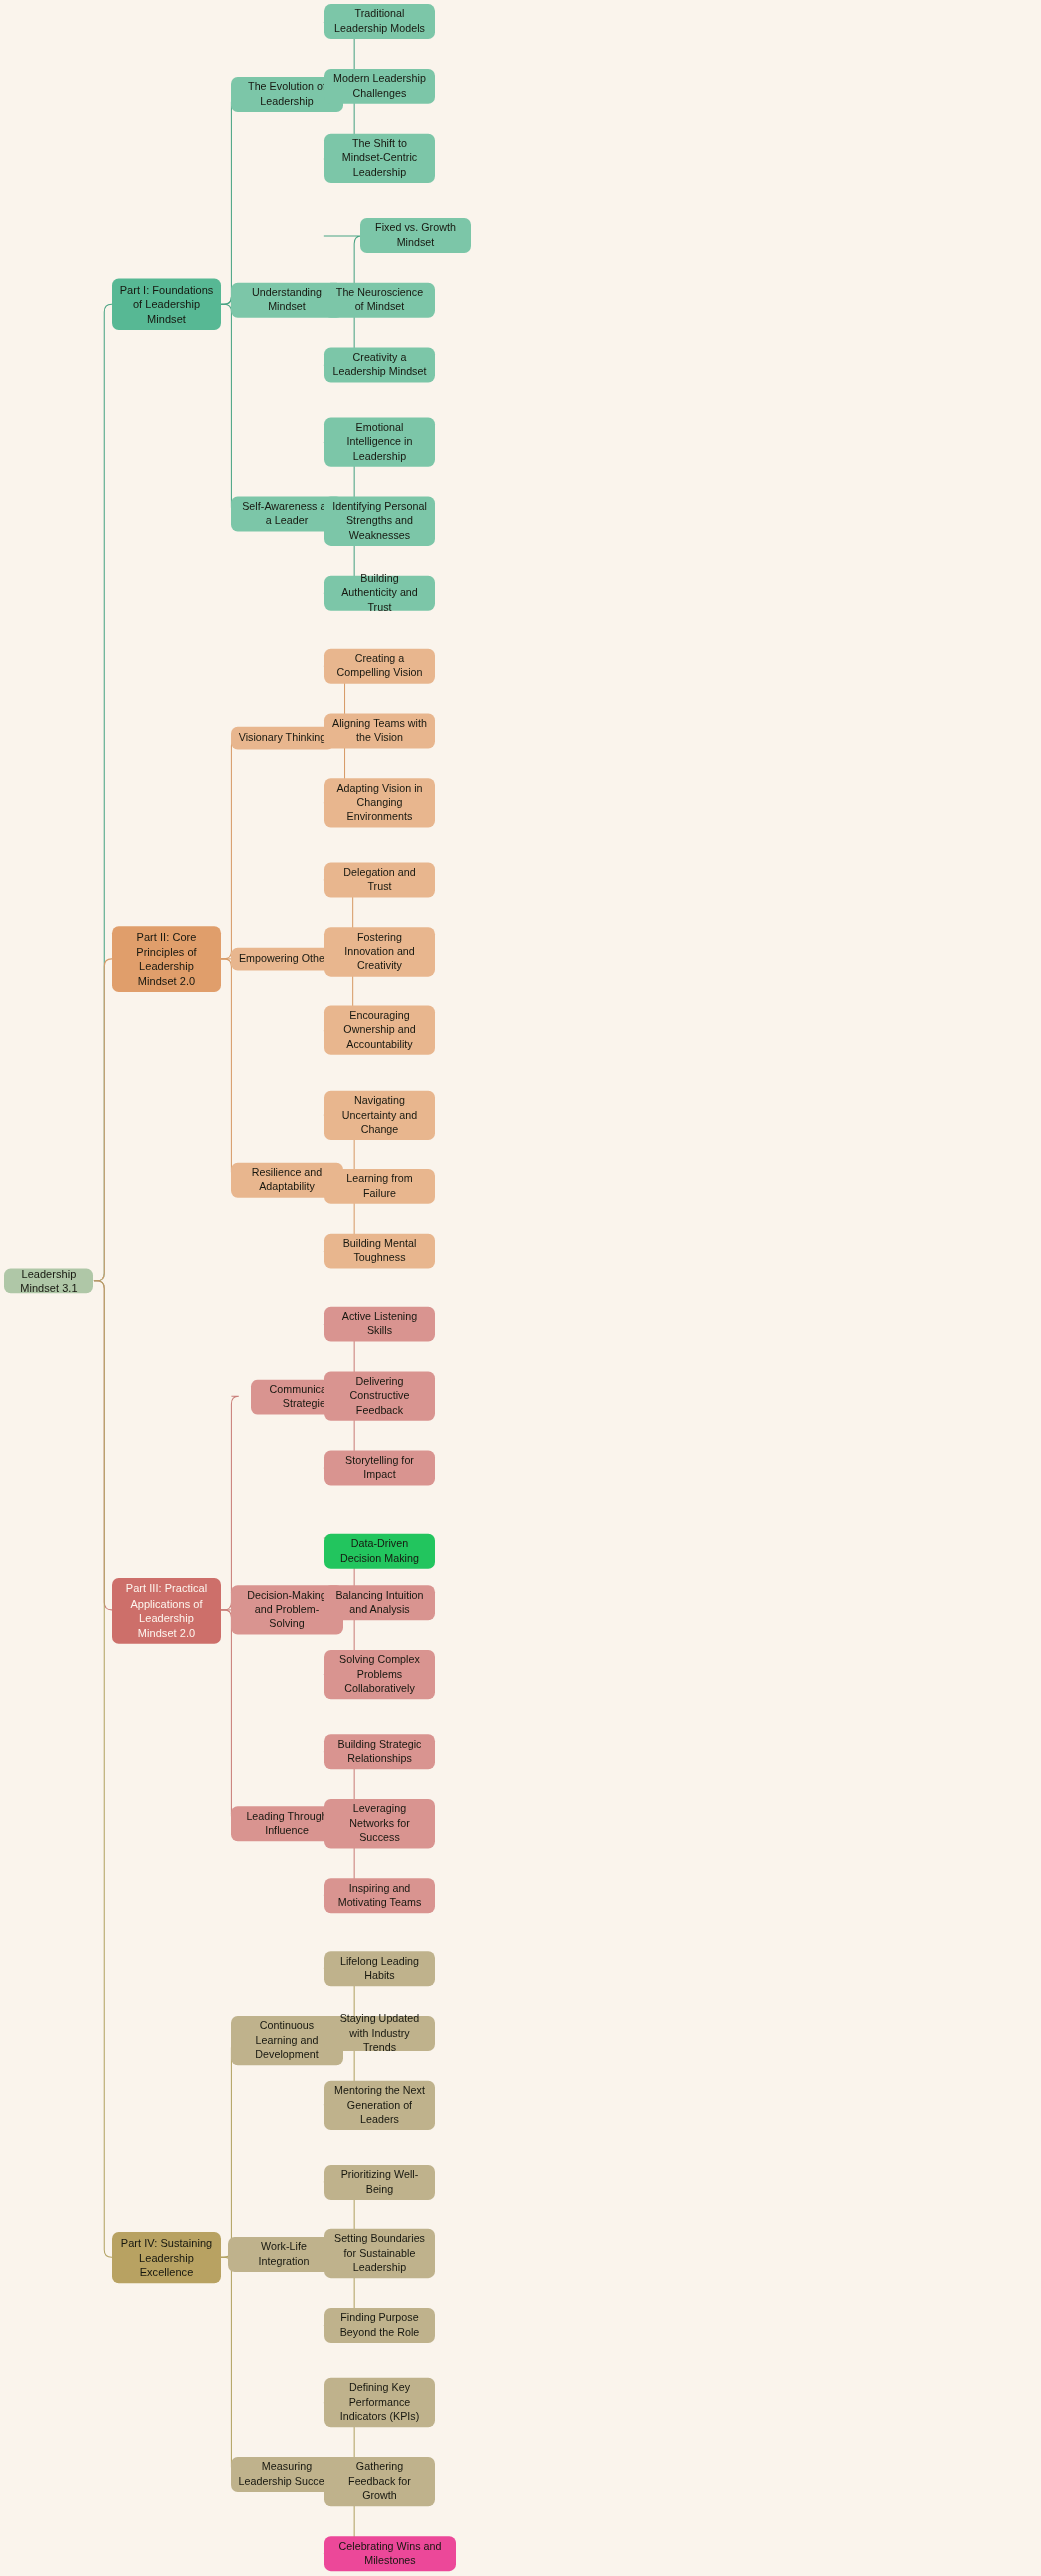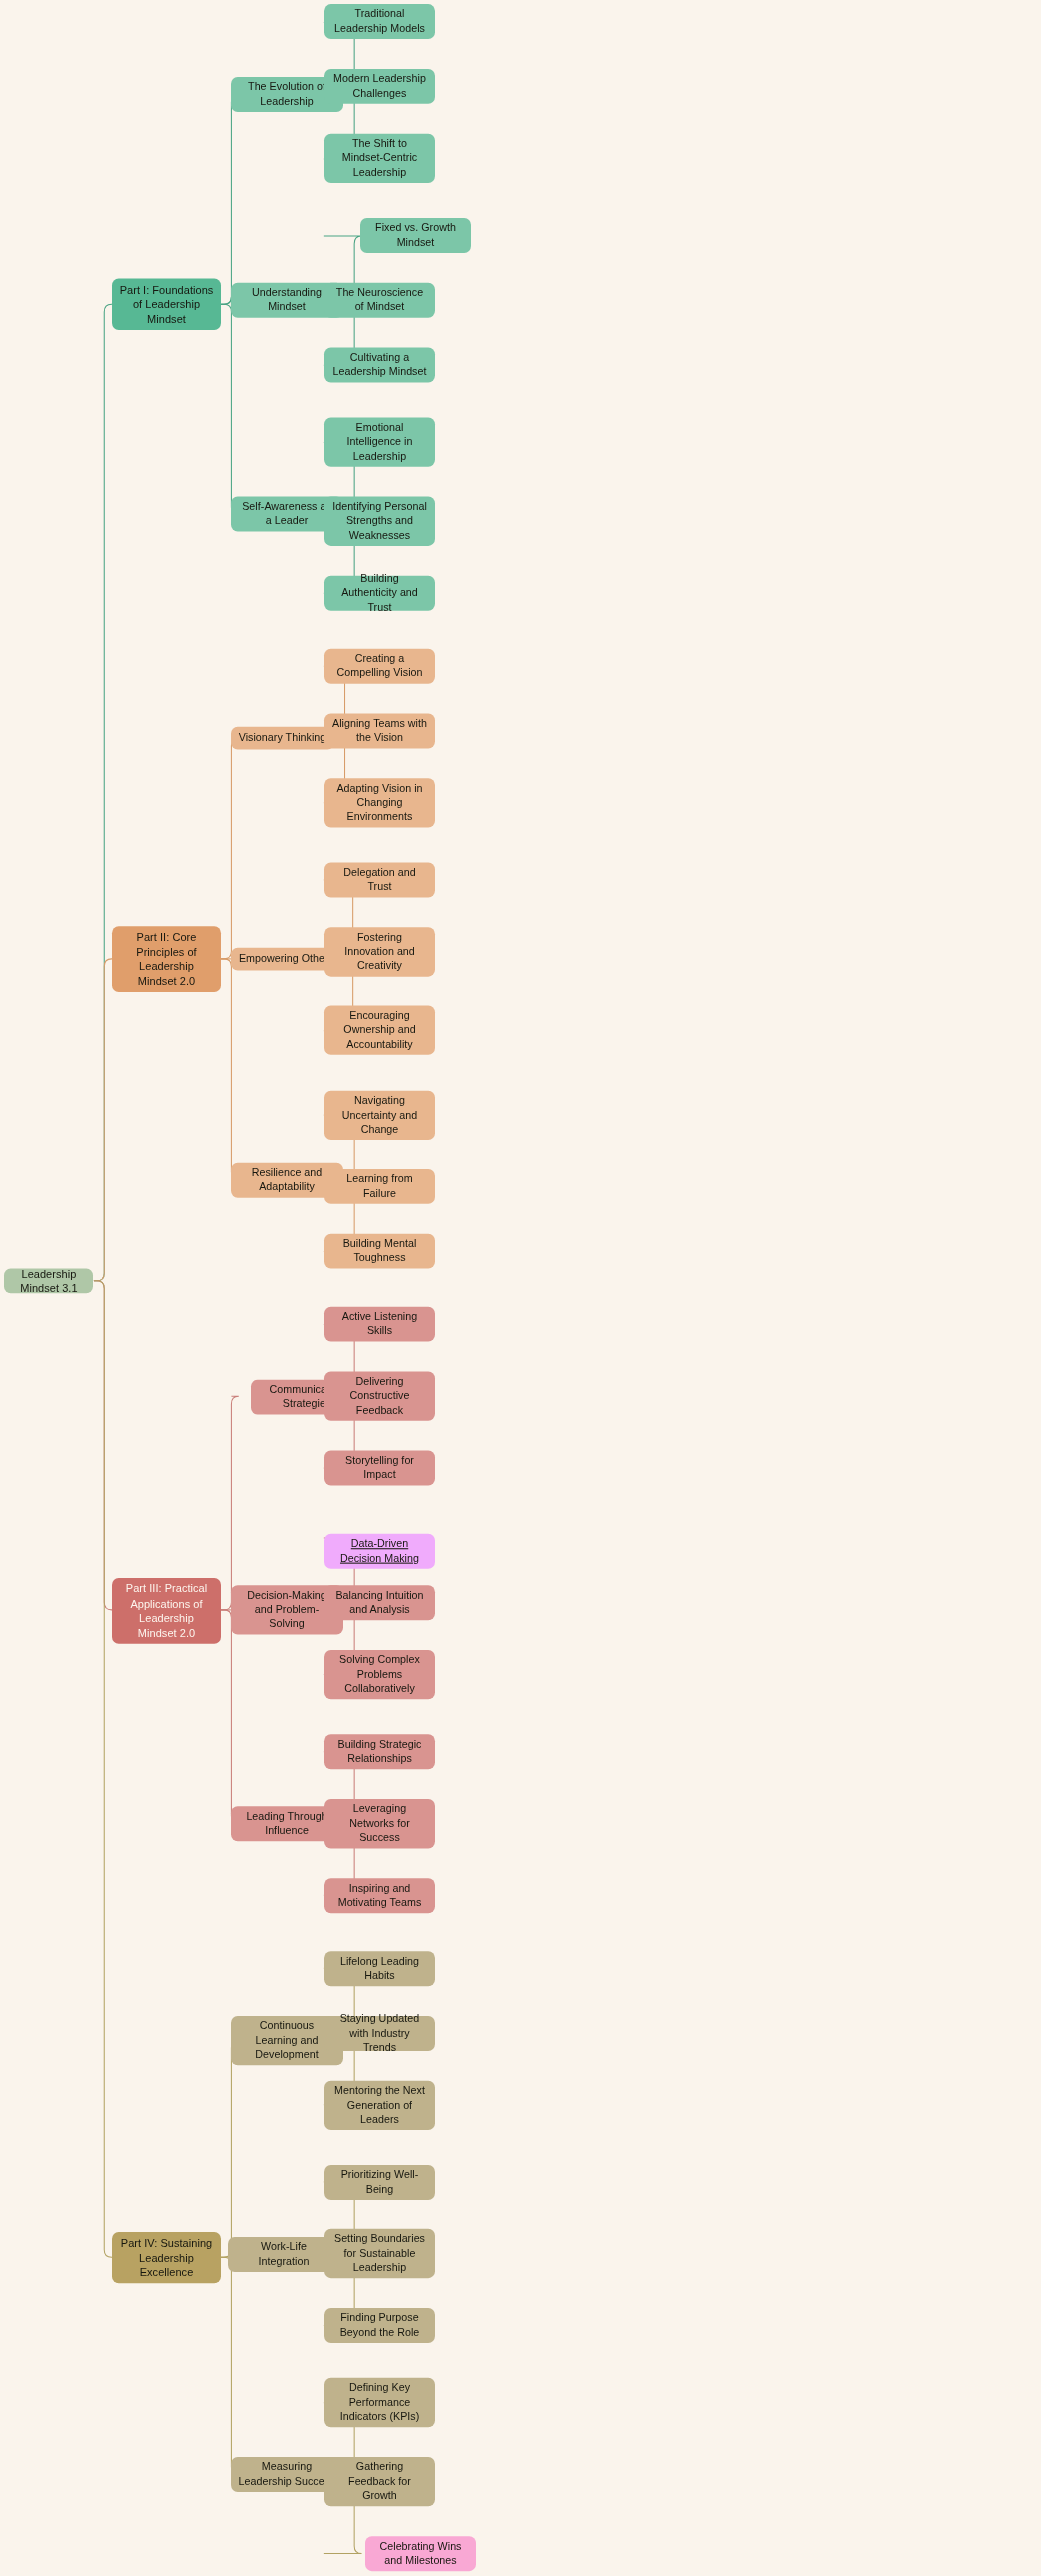--- a/index.html
+++ b/index.html
@@ -104,21 +104,21 @@
     </svg>
 <div class="node root" style="left: 4.4px; top: 1234px; width: 89px; height: 24px; background: rgb(175, 199, 167);">Leadership Mindset 3.1</div>
     <div class="node part" style="left: 112px; top: 271px; width: 109px; height: 50px; background: rgb(87, 184, 148);">Part I: Foundations of Leadership Mindset</div>
     <div class="node branch" style="left: 231px; top: 75px; width: 112px; height: 34px; background: rgb(124, 198, 168);">The Evolution of Leadership</div>
     <div class="node leaf" style="left: 324px; top: 4.4px; width: 111px; height: 34px; background: rgb(124, 198, 168);">Traditional Leadership Models</div>
     <div class="node leaf" style="left: 324px; top: 67px; width: 111px; height: 34px; background: rgb(124, 198, 168);">Modern Leadership Challenges</div>
     <div class="node leaf" style="left: 324px; top: 130px; width: 111px; height: 48px; background: rgb(124, 198, 168);">The Shift to Mindset-Centric Leadership</div>
     <div class="node branch" style="left: 231px; top: 275px; width: 112px; height: 34px; background: rgb(124, 198, 168);">Understanding Mindset</div>
     <div class="node leaf" style="left: 324px; top: 212px; width: 111px; height: 34px; background: rgb(124, 198, 168); margin-left: 36px;">Fixed vs. Growth Mindset</div>
     <div class="node leaf" style="left: 324px; top: 275px; width: 111px; height: 34px; background: rgb(124, 198, 168); text-align: center;">The Neuroscience of Mindset</div>
-    <div class="node leaf" style="left: 324px; top: 338px; width: 111px; height: 34px; background: rgb(124, 198, 168);">Cultivating a Leadership Mindset</div>
+    <div class="node leaf" style="left: 324px; top: 338px; width: 111px; height: 34px; background: rgb(124, 198, 168);">Creativity a Leadership Mindset</div>
     <div class="node branch" style="left: 231px; top: 483px; width: 112px; height: 34px; background: rgb(124, 198, 168);">Self-Awareness as a Leader</div>
     <div class="node leaf" style="left: 324px; top: 406px; width: 111px; height: 48px; background: rgb(124, 198, 168);">Emotional Intelligence in Leadership</div>
     <div class="node leaf" style="left: 324px; top: 483px; width: 111px; height: 48px; background: rgb(124, 198, 168);">Identifying Personal Strengths and Weaknesses</div>
     <div class="node leaf" style="left: 324px; top: 560px; width: 111px; height: 34px; background: rgb(124, 198, 168);">Building Authenticity and Trust</div>
     <div class="node part" style="left: 112px; top: 901px; width: 109px; height: 64px; background: rgb(224, 158, 107);">Part II: Core Principles of Leadership Mindset 2.0</div>
     <div class="node branch" style="left: 231px; top: 707px; width: 103px; height: 22px; background: rgb(232, 182, 142);">Visionary Thinking</div>
     <div class="node leaf" style="left: 324px; top: 631px; width: 111px; height: 34px; background: rgb(232, 182, 142);">Creating a Compelling Vision</div>
     <div class="node leaf" style="left: 324px; top: 694px; width: 111px; height: 34px; background: rgb(232, 182, 142);">Aligning Teams with the Vision</div>
     <div class="node leaf" style="left: 324px; top: 757px; width: 111px; height: 48px; background: rgb(232, 182, 142);">Adapting Vision in Changing Environments</div>
     <div class="node branch" style="left: 231px; top: 922px; width: 111px; height: 22px; background: rgb(232, 182, 142);">Empowering Others</div>
@@ -128,34 +128,34 @@
     <div class="node branch" style="left: 231px; top: 1131px; width: 112px; height: 34px; background: rgb(232, 182, 142);">Resilience and Adaptability</div>
     <div class="node leaf" style="left: 324px; top: 1061px; width: 111px; height: 48px; background: rgb(232, 182, 142);">Navigating Uncertainty and Change</div>
     <div class="node leaf" style="left: 324px; top: 1137px; width: 111px; height: 34px; background: rgb(232, 182, 142);">Learning from Failure</div>
     <div class="node leaf" style="left: 324px; top: 1200px; width: 111px; height: 34px; background: rgb(232, 182, 142);">Building Mental Toughness</div>
     <div class="node part light-text" style="left: 112px; top: 1535px; width: 109px; height: 64px; background: rgb(205, 111, 106);">Part III: Practical Applications of Leadership Mindset 2.0</div>
     <div class="node branch" style="left: 231px; top: 1342px; width: 112px; height: 34px; background: rgb(217, 148, 144); margin-left: 20px;">Communication Strategies</div>
     <div class="node leaf" style="left: 324px; top: 1271px; width: 111px; height: 34px; background: rgb(217, 148, 144);">Active Listening Skills</div>
     <div class="node leaf" style="left: 324px; top: 1334px; width: 111px; height: 48px; background: rgb(217, 148, 144);">Delivering Constructive Feedback</div>
     <div class="node leaf" style="left: 324px; top: 1411px; width: 111px; height: 34px; background: rgb(217, 148, 144);">Storytelling for Impact</div>
     <div class="node branch" style="left: 231px; top: 1542px; width: 112px; height: 48px; background: rgb(217, 148, 144);">Decision-Making and Problem-Solving</div>
-    <div class="node leaf" style="left: 324px; top: 1492px; width: 111px; height: 34px; background: #f0abfc; text-decoration: underline;">Data-Driven Decision Making</div>
+    <div class="node leaf" style="left: 324px; top: 1492px; width: 111px; height: 34px; background: #22c55e;">Data-Driven Decision Making</div>
     <div class="node leaf" style="left: 324px; top: 1542px; width: 111px; height: 34px; background: rgb(217, 148, 144);">Balancing Intuition and Analysis</div>
     <div class="node leaf" style="left: 324px; top: 1605px; width: 111px; height: 48px; background: rgb(217, 148, 144);">Solving Complex Problems Collaboratively</div>
     <div class="node branch" style="left: 231px; top: 1757px; width: 112px; height: 34px; background: rgb(217, 148, 144);">Leading Through Influence</div>
     <div class="node leaf" style="left: 324px; top: 1687px; width: 111px; height: 34px; background: rgb(217, 148, 144);">Building Strategic Relationships</div>
     <div class="node leaf" style="left: 324px; top: 1750px; width: 111px; height: 48px; background: rgb(217, 148, 144);">Leveraging Networks for Success</div>
     <div class="node leaf" style="left: 324px; top: 1827px; width: 111px; height: 34px; background: rgb(217, 148, 144);">Inspiring and Motivating Teams</div>
     <div class="node part" style="left: 112px; top: 2171px; width: 109px; height: 50px; background: rgb(184, 162, 98);">Part IV: Sustaining Leadership Excellence</div>
     <div class="node branch" style="left: 231px; top: 1961px; width: 112px; height: 48px; background: rgb(191, 178, 140);">Continuous Learning and Development</div>
     <div class="node leaf" style="left: 324px; top: 1898px; width: 111px; height: 34px; background: rgb(191, 178, 140);">Lifelong Leading Habits</div>
     <div class="node leaf" style="left: 324px; top: 1961px; width: 111px; height: 34px; background: rgb(191, 178, 140);">Staying Updated with Industry Trends</div>
     <div class="node leaf" style="left: 324px; top: 2024px; width: 111px; height: 48px; background: rgb(191, 178, 140);">Mentoring the Next Generation of Leaders</div>
     <div class="node branch" style="left: 228px; top: 2176px; width: 112px; height: 34px; background: rgb(191, 178, 140);">Work-Life Integration</div>
     <div class="node leaf" style="left: 324px; top: 2106px; width: 111px; height: 34px; background: rgb(191, 178, 140);">Prioritizing Well-Being</div>
     <div class="node leaf" style="left: 324px; top: 2168px; width: 111px; height: 48px; background: rgb(191, 178, 140);">Setting Boundaries for Sustainable Leadership</div>
     <div class="node leaf" style="left: 324px; top: 2245px; width: 111px; height: 34px; background: rgb(191, 178, 140);">Finding Purpose Beyond the Role</div>
     <div class="node branch" style="left: 231px; top: 2390px; width: 112px; height: 34px; background: rgb(191, 178, 140);">Measuring Leadership Success</div>
     <div class="node leaf" style="left: 324px; top: 2313px; width: 111px; height: 48px; background: rgb(191, 178, 140);">Defining Key Performance Indicators (KPIs)</div>
     <div class="node leaf" style="left: 324px; top: 2390px; width: 111px; height: 48px; background: rgb(191, 178, 140);">Gathering Feedback for Growth</div>
-    <div class="node leaf" style="left: 324px; top: 2467px; width: 111px; height: 34px; background: #f9a8d4; margin-left: 41px;">Celebrating Wins and Milestones</div>
+    <div class="node leaf" style="left: 324px; top: 2467px; width: 132px; height: 34px; background: #ec4899;">Celebrating Wins and Milestones</div>
   </div>
 
 
 </body></html>

